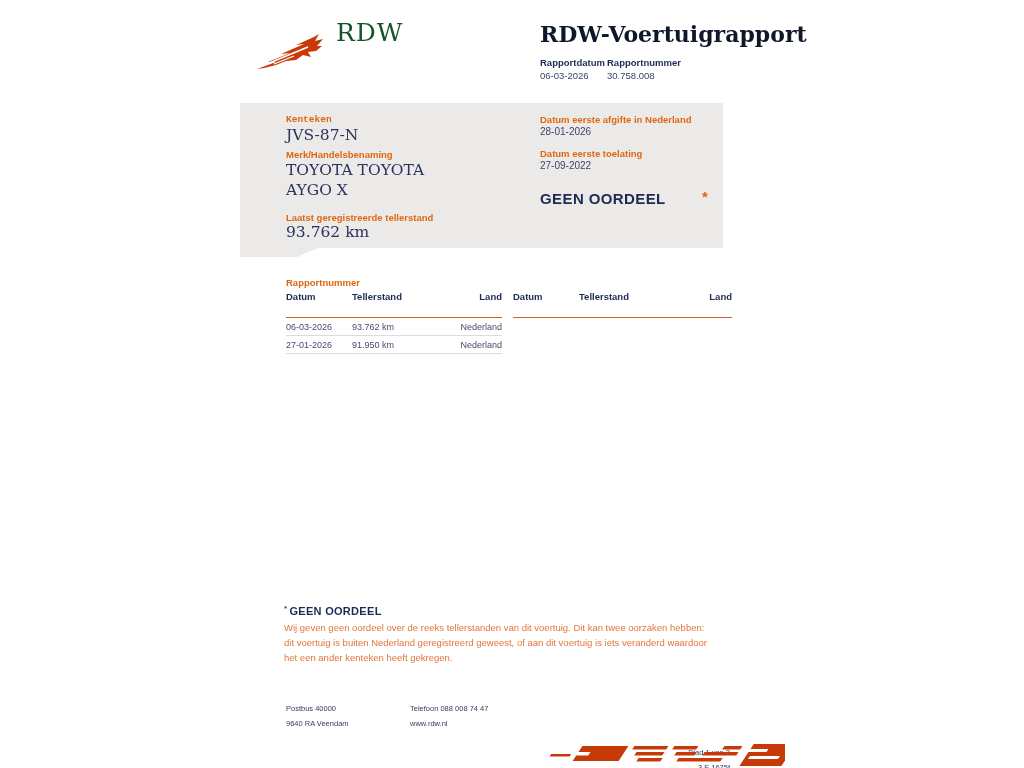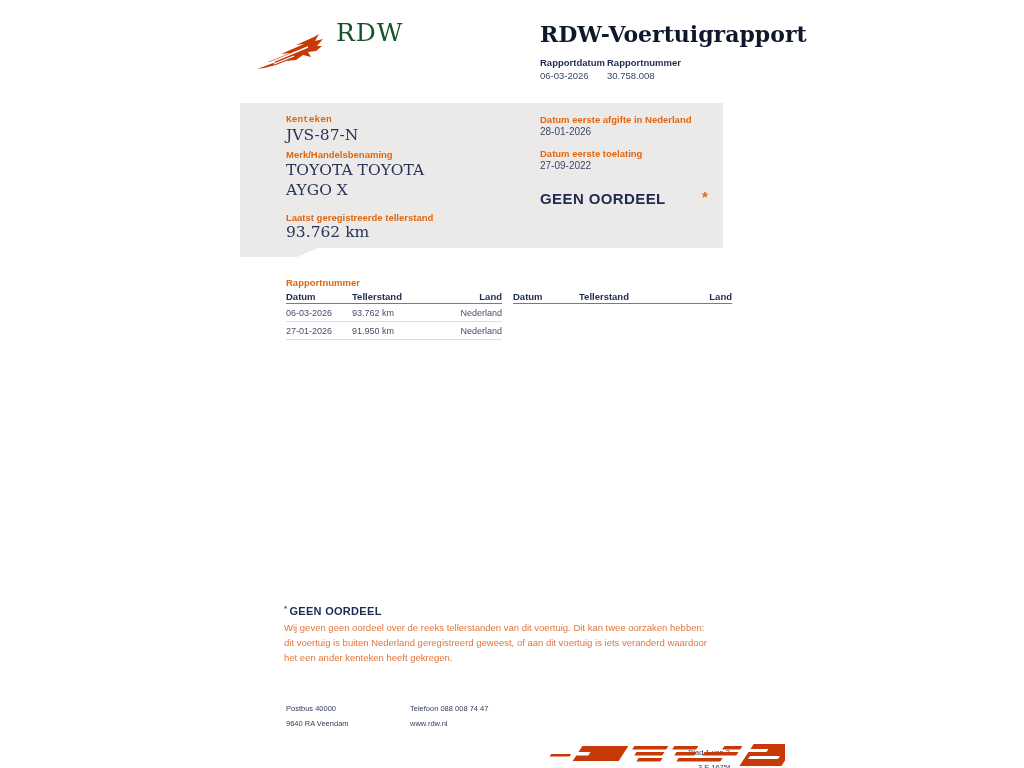--- a/index.html
+++ b/index.html
@@ -41,21 +41,21 @@
   .sb-toelating-label{left:540px;top:148px;}
   .sb-toelating{left:540px;top:160px;}
   .sb-oordeel{left:540px;top:190px;font-size:15px;font-weight:bold;color:#1e2a52;letter-spacing:.4px;}
   .sb-star{left:702px;top:188px;font-size:15px;font-weight:bold;color:#d96a1c;}
 
   
   .ts-heading{left:286px;top:277px;}
   .ts-table{top:291px;}
   .ts-left{left:286px;width:216px;}
   .ts-right{left:513px;width:219px;}
-  .ts-head{display:flex;border-bottom:1.5px solid #cd6322;padding-bottom:1px;justify-content:space-between;}
+  .ts-head{display:flex;border-bottom:1.5px solid #cd6322;padding-bottom:15px;justify-content:space-between;}
   .ts-head span{font-size:9.5px;font-weight:bold;color:#1f2b52;}
   .c-datum{width:66px;}
   .c-teller{flex:1;}
   .c-land{width:62px;text-align:right;}
   .ts-row{display:flex;border-bottom:1px solid #dcdcdc;padding:4px 0 3px 0;}
   .ts-row span{font-size:9px;color:#454e6b;}
 
   
   .fn-head{left:284px;top:604px;font-size:11px;font-weight:bold;color:#1e2a52;letter-spacing:.3px;}
   .fn-star{font-size:8px;vertical-align:4px;color:#3c4566;margin-right:2px;}

